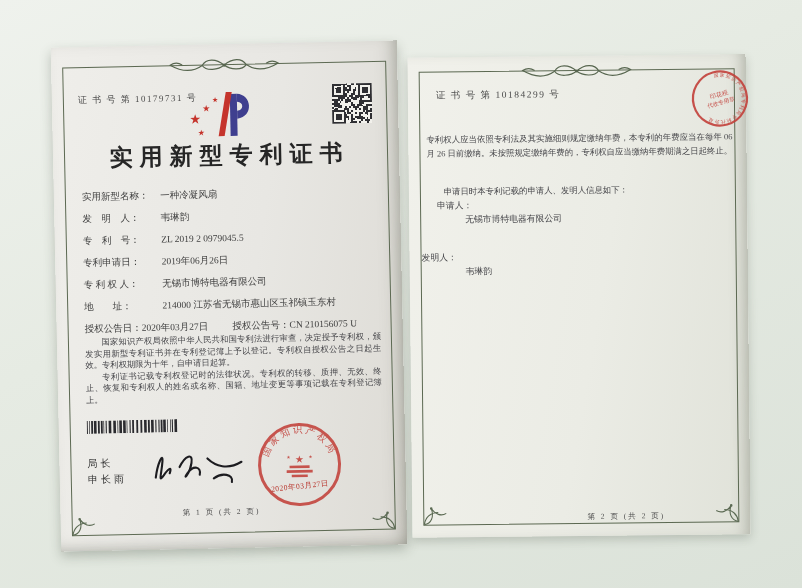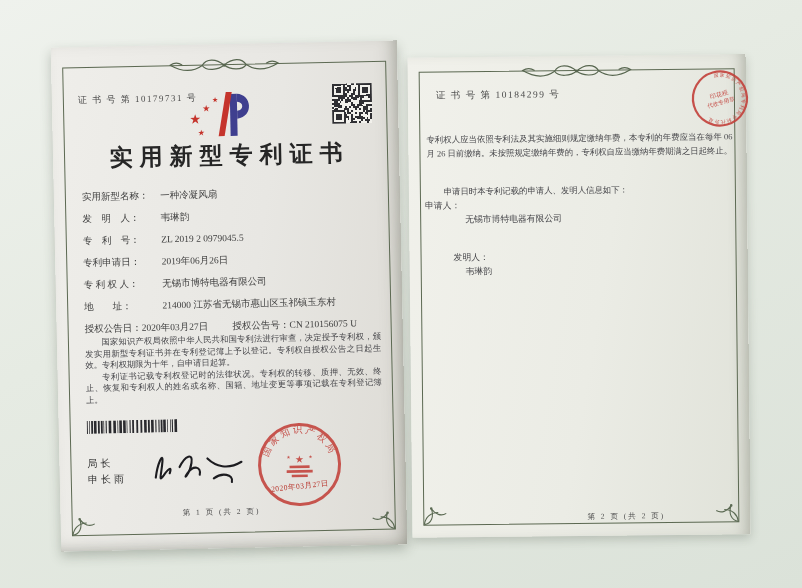--- a/index.html
+++ b/index.html
@@ -49,23 +49,23 @@
     font-size:7.5px;letter-spacing:.5px;transform:rotate(-5deg)}
   .footer{position:absolute;left:0;right:0;text-align:center;font-size:7.5px;letter-spacing:2px;color:#4a4a4a}
   .cert-left .footer{top:463px;transform:translateX(-12px)}
   .cert-right .footer{top:456px;transform:translateX(45px)}
   .cert-right .seal{position:absolute;left:274px;top:6px;transform:rotate(-15deg)}
   .para-right{position:absolute;left:18px;right:14px;font-size:8.4px;line-height:13.5px;
     text-align:justify;color:#46464a}
   .p1{top:76px}
   .intro{top:128px;text-indent:2em}
   .rline{position:absolute;font-size:8.8px;color:#46464a;white-space:nowrap}
-  .applicant-label{left:16px;top:143px}
+  .applicant-label{left:28px;top:143px}
   .applicant-name{left:56px;top:157px}
-  .inventor-label{left:44px;top:195px}
+  .inventor-label{left:12px;top:195px}
   .inventor-name{left:56px;top:209px}
 </style>
 </head>
 <body>
 
 <div class="stage">
 
   <div class="cert cert-left">
     <div class="frame">
       <svg class="lace" width="124" height="18" viewBox="0 0 124 18">

